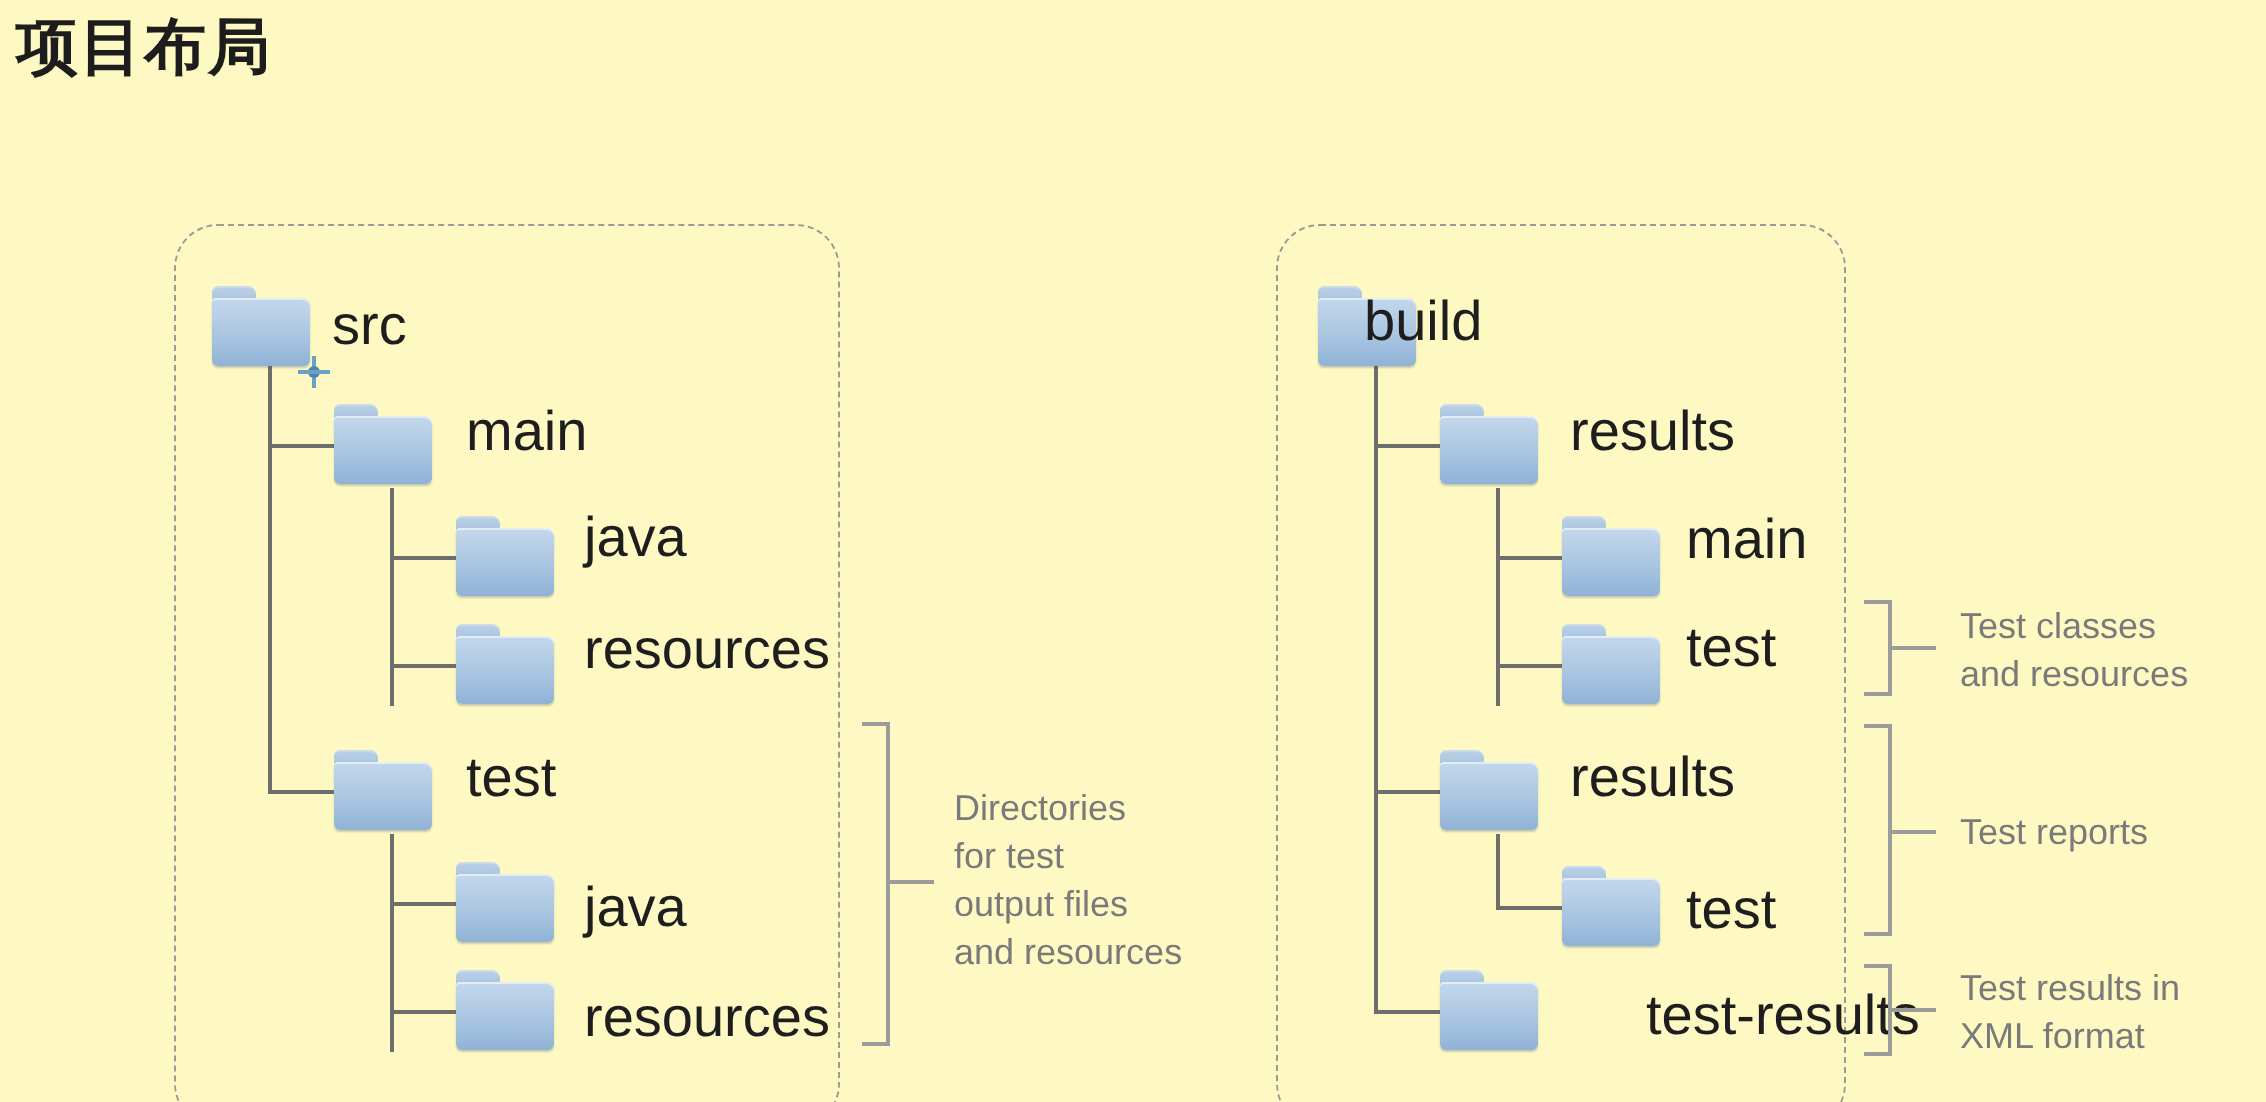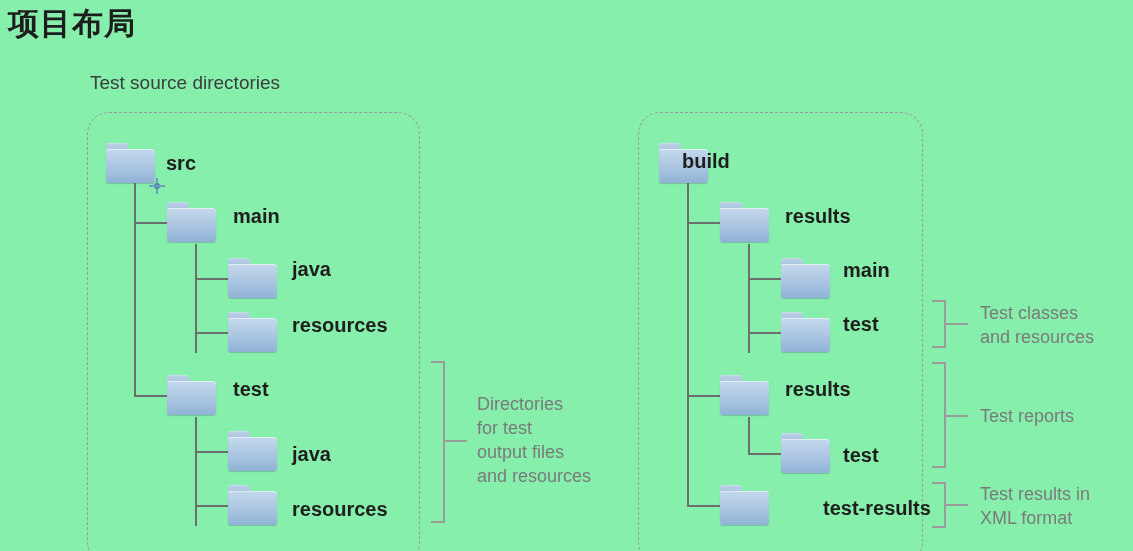--- a/index.html
+++ b/index.html
@@ -9,21 +9,21 @@
   }
   body {
     font-family: "Liberation Sans", sans-serif;
     -webkit-font-smoothing: antialiased;
   }
   #page {
     position: relative;
     width: 1133px;
     height: 551px;
     overflow: hidden;
-    background: #86efac;
+    background: #fef9c3;
   }
 
   
   .page-title {
     position: absolute;
     left: 8px;
     top: 4px;
     font-size: 31px;
     font-weight: bold;
     color: #1d1d1d;
@@ -78,25 +78,24 @@
     height: 34px;
     border-radius: 2px 4px 3px 3px;
     background: linear-gradient(180deg, #c3d8ec 0%, #b2cbe4 38%, #9dbcdc 78%, #90b2d6 100%);
     box-shadow: inset 0 1px 0 rgba(255,255,255,0.55),
                 0 1px 1px rgba(60,80,105,0.28);
   }
 
   
   .node-label {
     position: absolute;
-    font-size: 20px;
+    font-size: 28px;
     color: #1e1e1e;
     white-space: nowrap;
     line-height: 22px;
-    font-weight: bold;
   }
 
   
   .vline {
     position: absolute;
     width: 2px;
     background: #6e6e6e;
   }
   .hline {
     position: absolute;
@@ -154,21 +153,20 @@
     white-space: pre-line;
   }
 </style>
 </head>
 <body>
 
 <div id="page">
 
   <div class="page-title">项目布局</div>
 
-  <div class="panel-caption" id="caption-left">Test source directories</div>
 
   <div class="panel" id="panel-left"></div>
 
   <div class="vline" style="left:134px; top:181px; height:216px;"></div>
 
   <div class="hline" style="left:134px; top:222px; width:40px;"></div>
 
   <div class="hline" style="left:134px; top:395px; width:40px;"></div>
 
   <div class="vline" style="left:195px; top:244px; height:109px;"></div>

